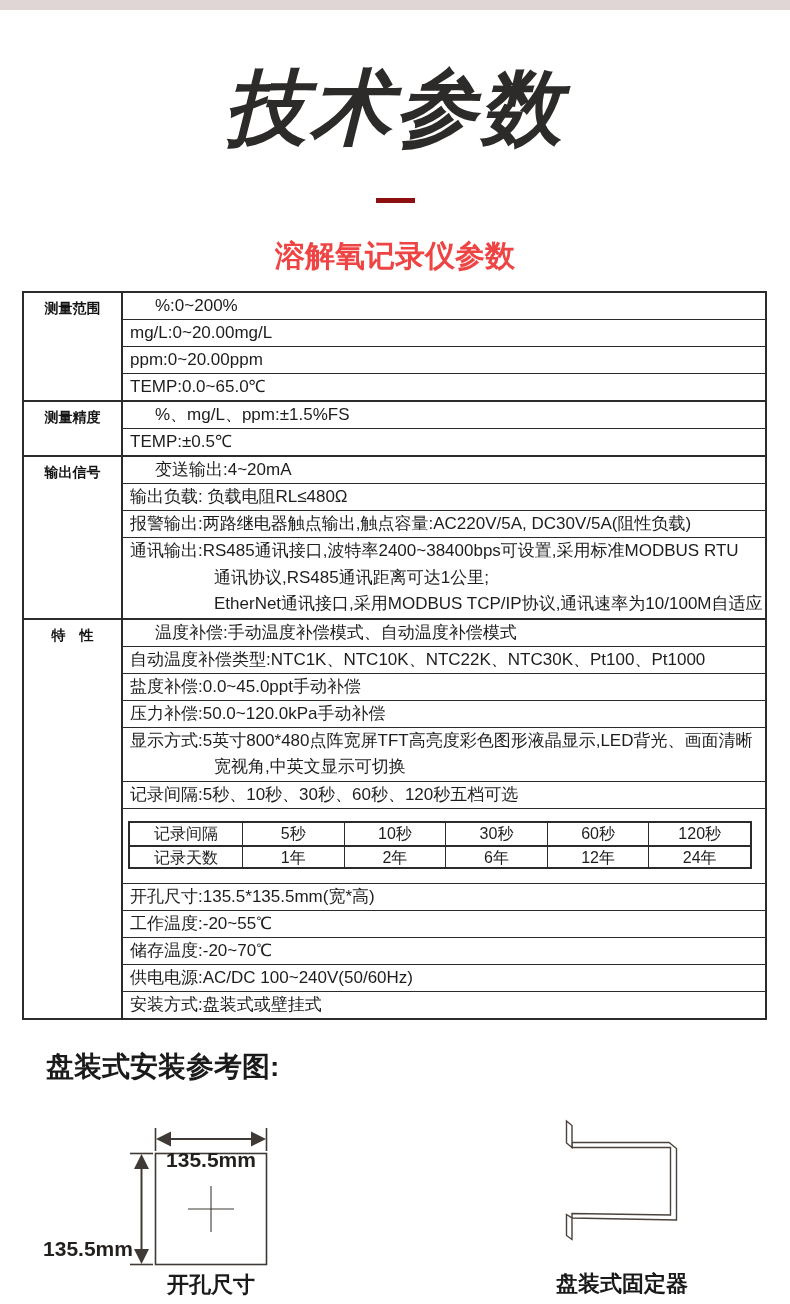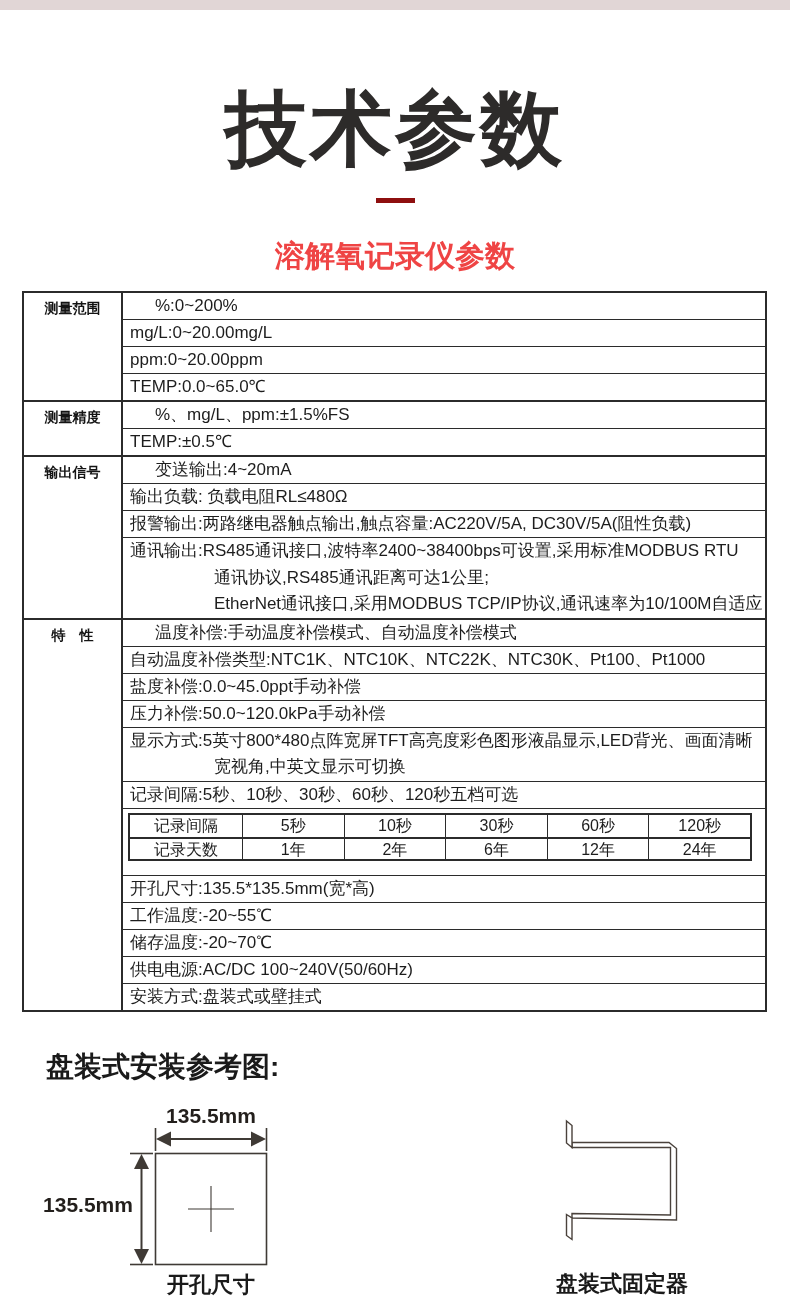--- a/index.html
+++ b/index.html
@@ -5,22 +5,22 @@
   * { margin:0; padding:0; box-sizing:border-box; }
   html,body { background:#fff; }
   .page {
     position:relative; width:790px; height:1304px; margin:0 auto;
     background:#ffffff; overflow:hidden;
     font-family:"Liberation Sans", sans-serif; color:#1d1d1d;
   }
   .top-strip { position:absolute; top:0; left:0; width:790px; height:10px; background:#e1d6d6; }
 
   .main-title {
-    position:absolute; top:84px; left:0; width:790px; text-align:center;
-    font-size:82px; font-weight:900; letter-spacing:3px; color:#2d2b2a; line-height:1.1;
+    position:absolute; top:63px; left:0; width:790px; text-align:center;
+    font-size:82px; font-weight:900; letter-spacing:3px; color:#2d2b2a; line-height:1.1;font-style:italic;
   }
   .red-dash { position:absolute; top:198px; left:376px; width:39px; height:5px; background:#8e0f0f; }
   .subtitle {
     position:absolute; top:236px; left:0; width:790px; text-align:center;
     font-size:30px; font-weight:700; color:#ef4444;
   }
 
   
   .spec-table {
     position:absolute; top:291px; left:22px; width:745px;
@@ -34,37 +34,37 @@
     padding-top:2px; line-height:26px; color:#141414;
   }
   .sec-rows { flex:1 1 auto; min-width:0; }
   .vrow { border-top:1px solid #2b2b2b; padding:0 3px 0 7px; }
   .sec-rows > .vrow:first-child { border-top:none;padding-left:32px; }
   .vline { line-height:26px; height:26px; white-space:nowrap; }
   .vrow.multi .vline { height:26.5px; line-height:26.5px; }
   .vline.cont { padding-left:84px; }
 
   
-  .vrow.table-block { padding:4px 13px 14px 5px; }
+  .vrow.table-block { padding:12px 13px 14px 5px; }
   .record-table {
     border:2px solid #2b2b2b; display:grid;
     grid-template-columns:112px repeat(5, 1fr);
     font-size:16px; text-align:center;
   }
   .record-table .cell { height:22px; line-height:22px; border-left:1px solid #2b2b2b; }
   .record-table .cell.c0 { border-left:none; }
   .record-table .cell.r1 { border-top:2px solid #2b2b2b; }
 
   
   .mount-heading {
     position:absolute; top:1048px; left:46px;
     font-size:28px; font-weight:800; color:#1a1a1a;
   }
   .diagram-svg { position:absolute; top:1085px; left:0; width:790px; height:219px; }
-  .dim-label { position:absolute; font-size:21px; font-weight:700; color:#231f1c; text-align:center; }
+  .dim-label { position:absolute; font-size:21px; font-weight:700; color:#231f1c; text-align:center;margin-top:44px; }
   .dim-top  { top:1104px; left:151px; width:120px; }
   .dim-left { top:1193px; left:38px;  width:100px; }
   .caption { position:absolute; font-size:22px; font-weight:700; color:#1a1a1a; text-align:center; }
   .caption-cutout  { top:1270px; left:146px; width:130px; }
   .caption-bracket { top:1269px; left:543px; width:158px; }
 </style>
 </head>
 <body>
 
 <div class="page">

